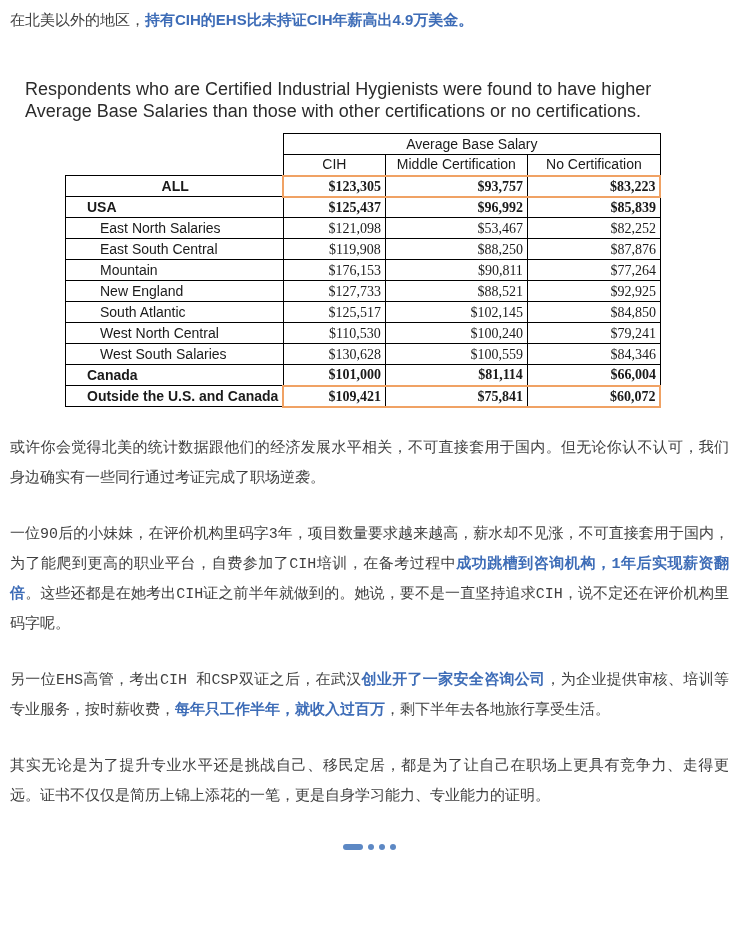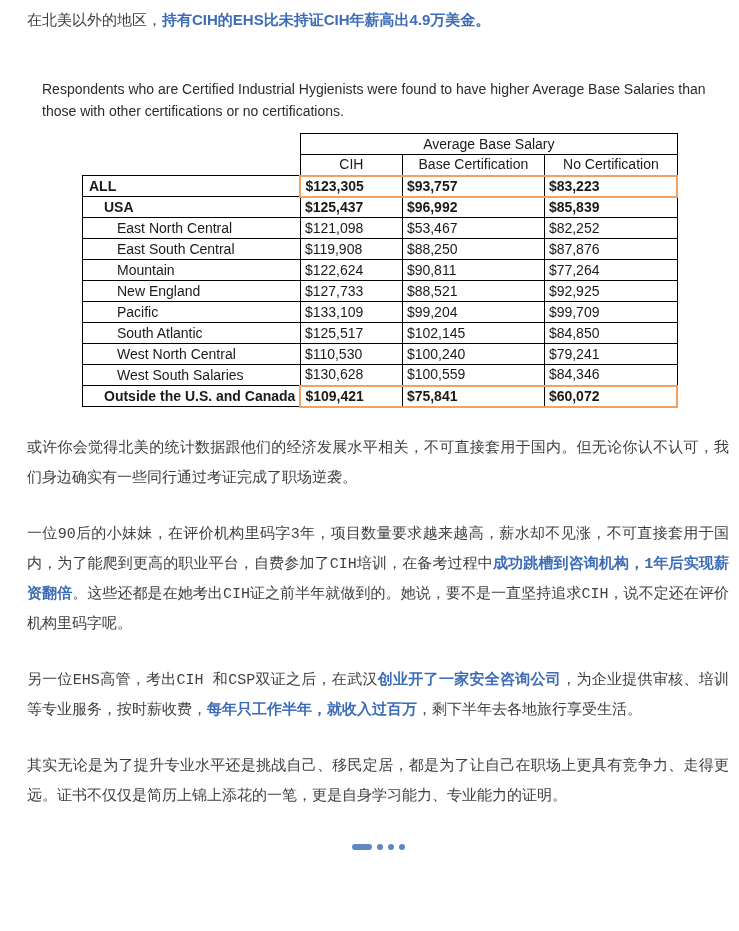--- a/index.html
+++ b/index.html
@@ -9,57 +9,57 @@
     --body-text: #404040;
     --table-text: #1a1a1a;
   }
   * { box-sizing: border-box; }
   html, body { margin: 0; padding: 0; background: #ffffff; }
   body {
     width: 739px; height: 931px; overflow: hidden;
     font-family: "Liberation Sans", "DejaVu Sans", sans-serif;
     color: var(--body-text);
   }
-  .page { padding: 0 10px; margin-left: 17px; }
+  .page { padding: 0 10px; }
 
   
   .intro {
     margin: 9px 0 0 0;
     font-size: 15px; line-height: 22px;
   }
   .hl-blue { color: var(--accent); font-weight: 700; }
 
   
   .caption {
     margin: 47px 0 0 15px;
     width: 672px;
-    font-size: 14px; line-height: 22px;
+    font-size: 18px; line-height: 22px;
     color: #2b2b2b;
   }
   table.salary {
     border-collapse: collapse;
     margin: 11px 0 0 55px;
     table-layout: fixed;
     font-size: 14px;
     color: var(--table-text);
     padding-left: 17px;
   }
   table.salary td, table.salary th {
     border: 1px solid #000;
     height: 21px; line-height: 19px;
     padding: 0 4px;
     font-weight: 400;
     overflow: hidden; white-space: nowrap;
   }
   table.salary th { text-align: center; }
   table.salary td.nb { border: none; background: transparent; }
   table.salary td.label { text-align: left; }
-  table.salary td.val { text-align: left; }
+  table.salary td.val { text-align: right; font-family: Liberation Serif, serif; }
   table.salary tr.bold td { font-weight: 700; }
-  table.salary td.ind0 { padding-left: 6px; }
+  table.salary td.ind0 { padding-left: 6px; text-align: center; }
   table.salary td.ind1 { padding-left: 21px; }
   table.salary td.ind2 { padding-left: 34px; }
   table.salary tr.hl td.val {
     border-top: 2px solid var(--orange);
     border-bottom: 2px solid var(--orange);
   }
   table.salary tr.hl td.val:nth-child(2) { border-left: 2px solid var(--orange); }
   table.salary tr.hl td.val:last-child { border-right: 2px solid var(--orange); }
 
   
@@ -103,84 +103,84 @@
         <col style="width:133px">
       </colgroup>
       <thead>
         <tr>
           <td class="nb"></td>
           <th colspan="3">Average Base Salary</th>
         </tr>
         <tr>
           <td class="nb"></td>
           <th>CIH</th>
-          <th>Base Certification</th>
+          <th>Middle Certification</th>
           <th>No Certification</th>
         </tr>
       </thead>
       <tbody id="table-body">
           <tr class="bold hl">
             <td class="label ind0">ALL</td>
             <td class="val">$123,305</td>
             <td class="val">$93,757</td>
             <td class="val">$83,223</td>
           </tr>
           <tr class="bold ">
             <td class="label ind1">USA</td>
             <td class="val">$125,437</td>
             <td class="val">$96,992</td>
             <td class="val">$85,839</td>
           </tr>
           <tr class="">
-            <td class="label ind2">East North Central</td>
+            <td class="label ind2">East North Salaries</td>
             <td class="val">$121,098</td>
             <td class="val">$53,467</td>
             <td class="val">$82,252</td>
           </tr>
           <tr class="">
             <td class="label ind2">East South Central</td>
             <td class="val">$119,908</td>
             <td class="val">$88,250</td>
             <td class="val">$87,876</td>
           </tr>
           <tr class="">
             <td class="label ind2">Mountain</td>
-            <td class="val">$122,624</td>
+            <td class="val">$176,153</td>
             <td class="val">$90,811</td>
             <td class="val">$77,264</td>
           </tr>
           <tr class="">
             <td class="label ind2">New England</td>
             <td class="val">$127,733</td>
             <td class="val">$88,521</td>
             <td class="val">$92,925</td>
           </tr>
           <tr class="">
-            <td class="label ind2">Pacific</td>
-            <td class="val">$133,109</td>
-            <td class="val">$99,204</td>
-            <td class="val">$99,709</td>
-          </tr>
-          <tr class="">
             <td class="label ind2">South Atlantic</td>
             <td class="val">$125,517</td>
             <td class="val">$102,145</td>
             <td class="val">$84,850</td>
           </tr>
           <tr class="">
             <td class="label ind2">West North Central</td>
             <td class="val">$110,530</td>
             <td class="val">$100,240</td>
             <td class="val">$79,241</td>
           </tr>
           <tr class="">
             <td class="label ind2">West South Salaries</td>
             <td class="val">$130,628</td>
             <td class="val">$100,559</td>
             <td class="val">$84,346</td>
+          </tr>
+          <tr class="bold ">
+            <td class="label ind1">Canada</td>
+            <td class="val">$101,000</td>
+            <td class="val">$81,114</td>
+            <td class="val">$66,004</td>
           </tr>
           <tr class="bold hl">
             <td class="label ind1">Outside the U.S. and Canada</td>
             <td class="val">$109,421</td>
             <td class="val">$75,841</td>
             <td class="val">$60,072</td>
           </tr>
         </tbody>
     </table>
   </div>

